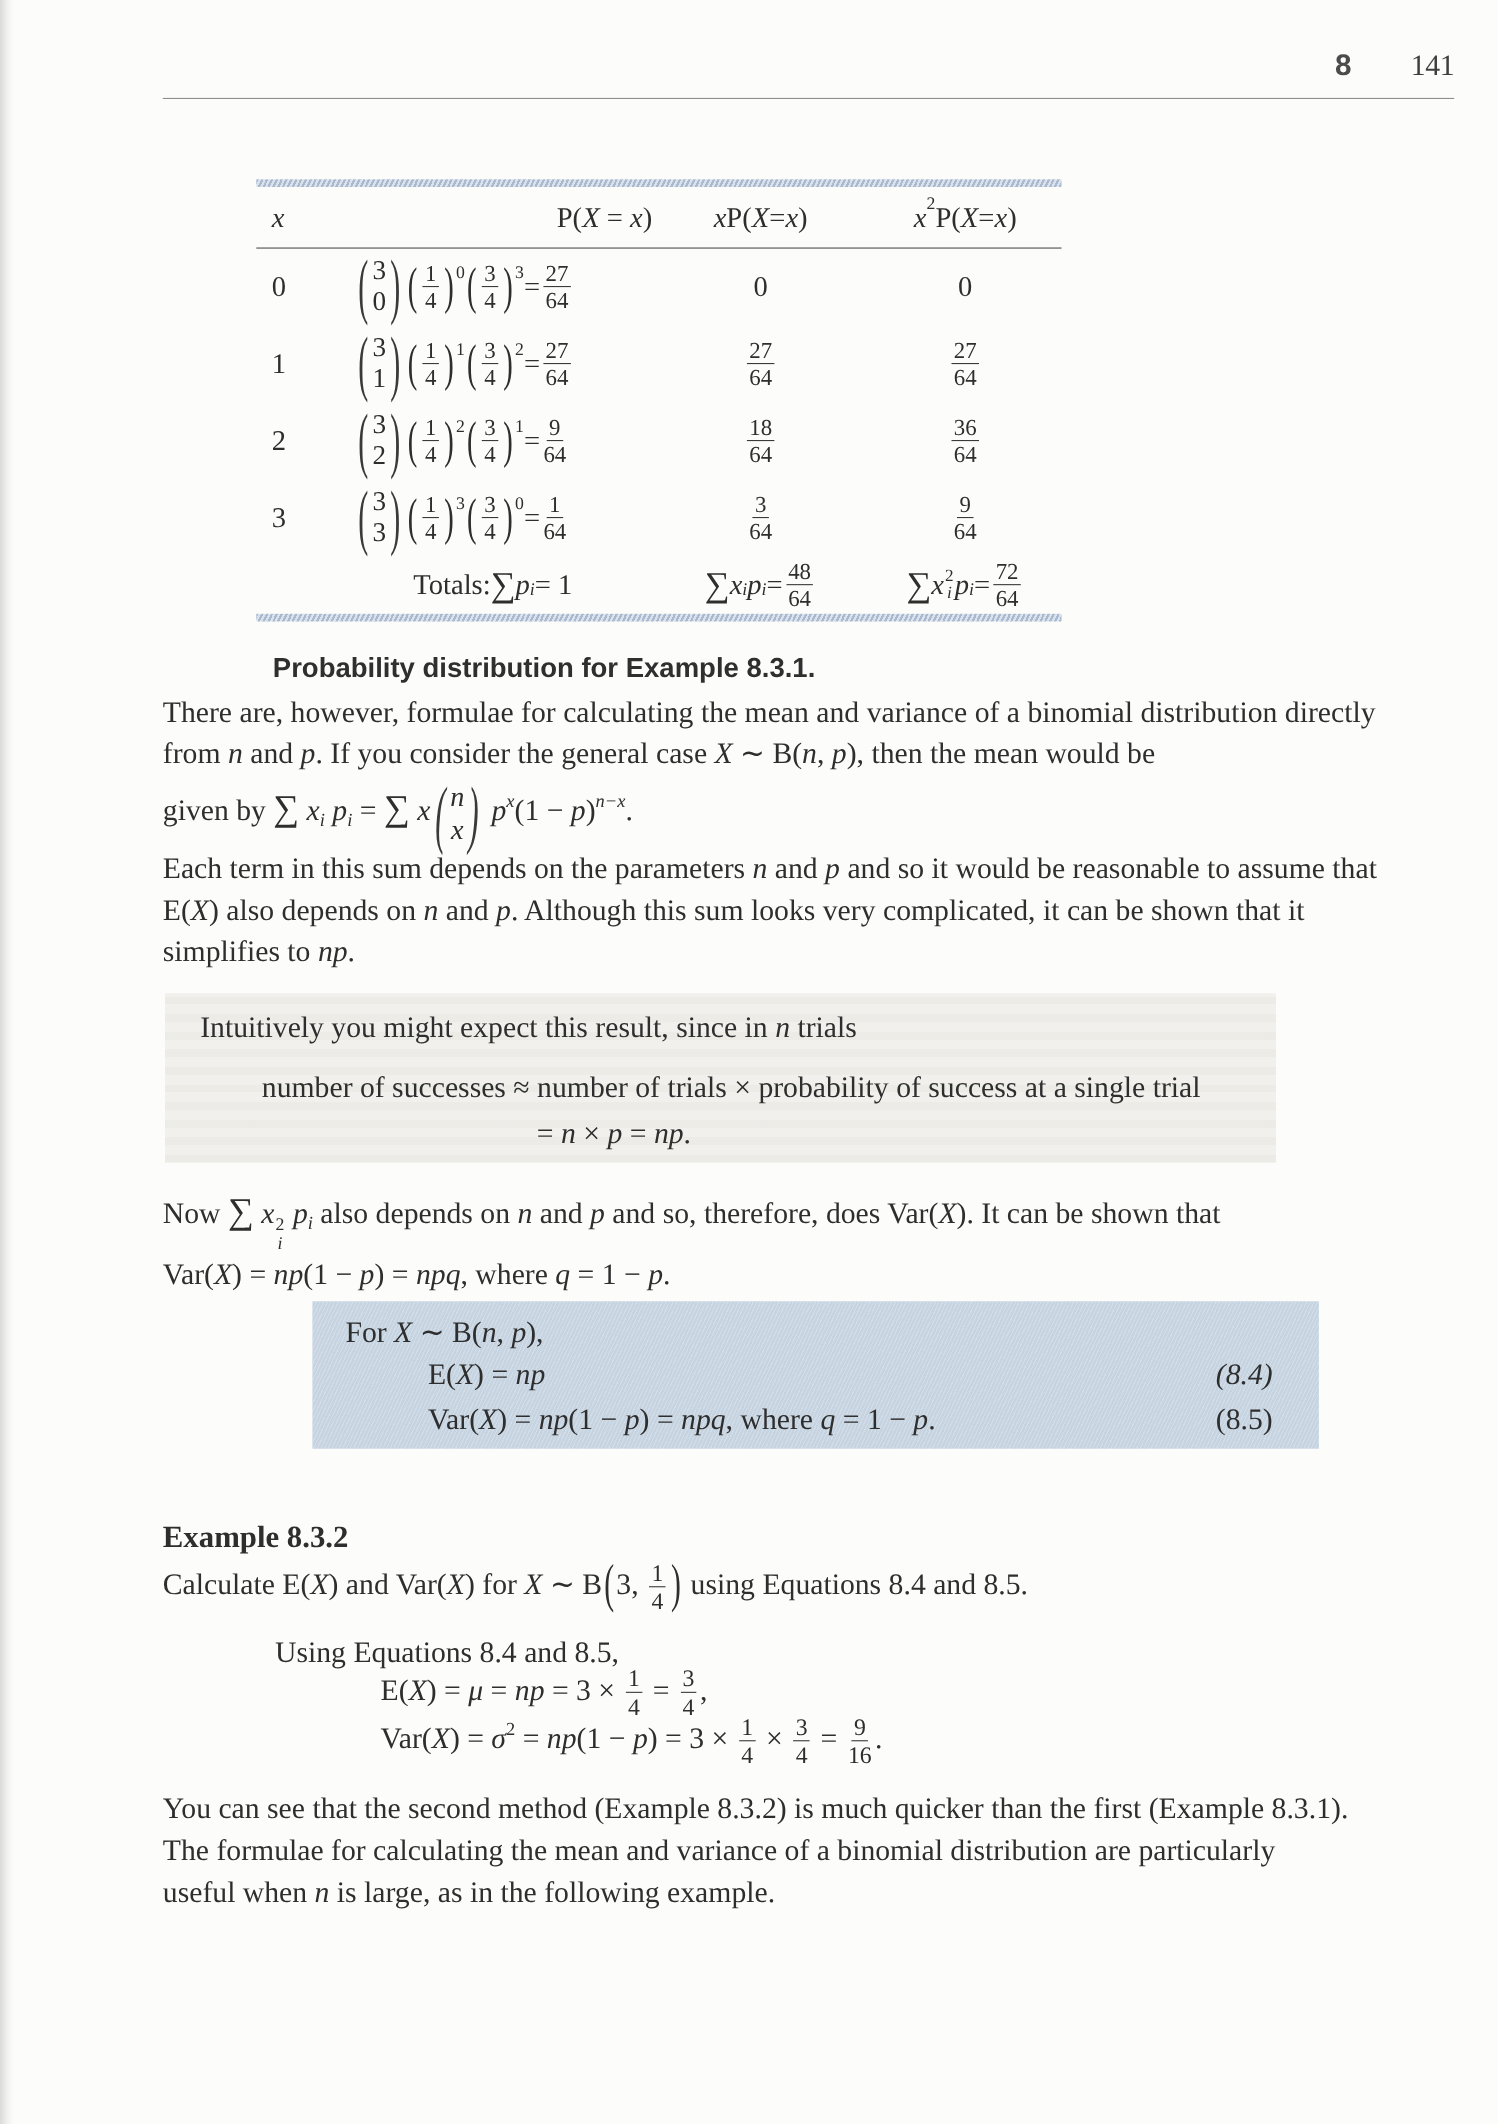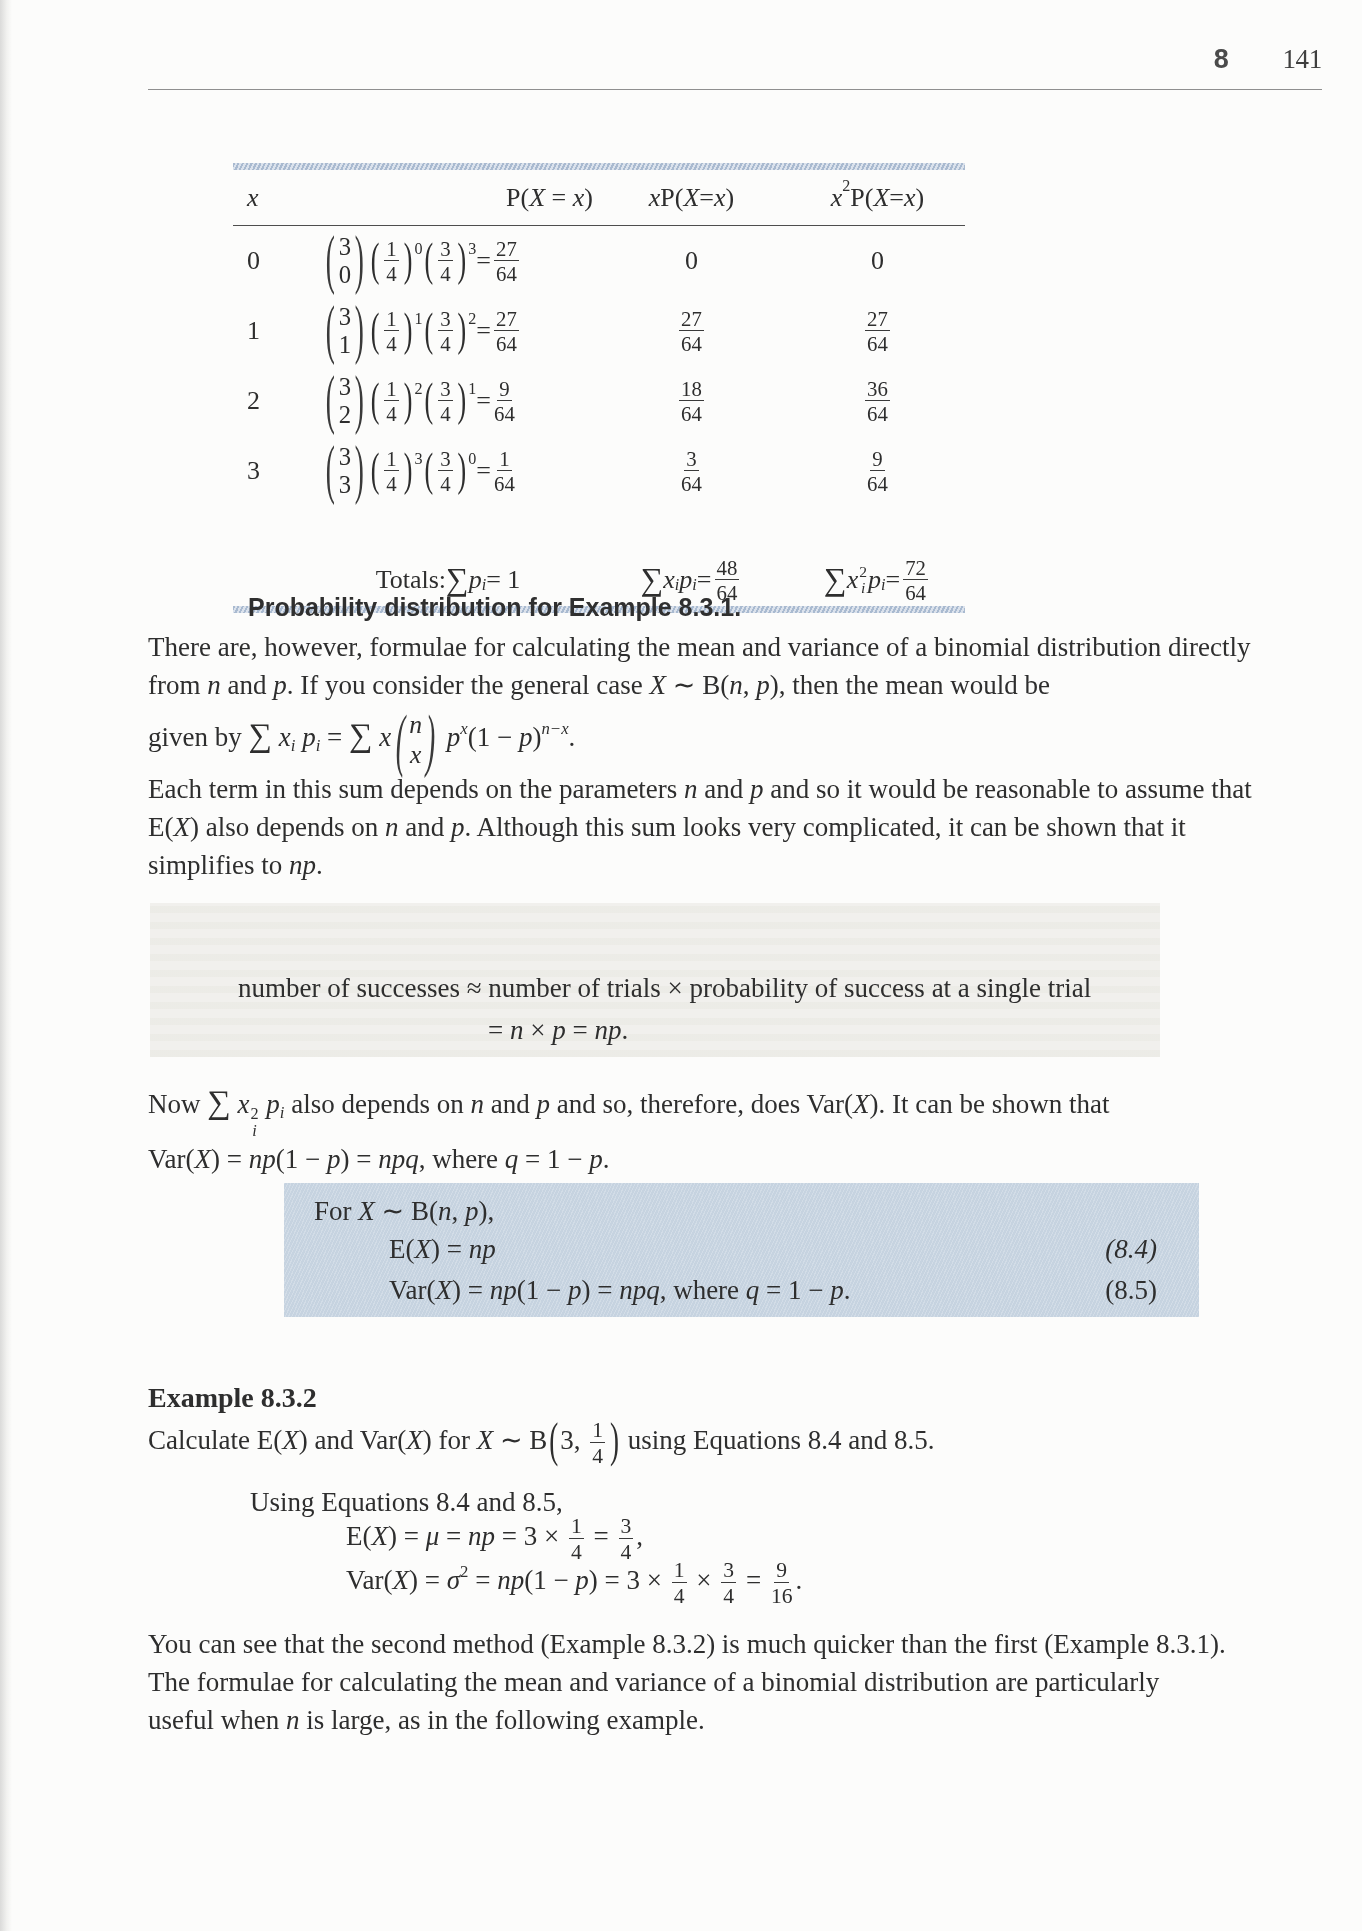--- a/index.html
+++ b/index.html
@@ -30,21 +30,21 @@
   .binom .bp{display:inline-block;transform:scaleY(2.55) scaleX(1.05);font-weight:400;color:#3a3a3a;margin:0 2px;}
   .binom .bs{display:inline-flex;flex-direction:column;align-items:center;line-height:1.15;font-size:0.95em;padding:0 2px;}
   .mp{display:inline-block;transform:scaleY(1.8);margin:0 2px;}
 
   
   .ptable{position:absolute;left:233px;top:163px;width:732px;font-size:26px;}
   .hatch{height:7px;background:repeating-linear-gradient(115deg,#a9bad0 0 2px,#dbe2ec 2px 4px);}
   .t-head{display:flex;align-items:center;height:55px;}
   .t-rule{height:1px;background:#4e4e4e;}
   .t-row{display:flex;align-items:center;min-height:70px;}
-  .t-tot{display:flex;align-items:center;min-height:52px;font-size:26px;margin-top:48px;}
+  .t-tot{display:flex;align-items:center;min-height:52px;font-size:26px;}
   .c1{width:70px;padding-left:14px;box-sizing:border-box;}
   .c2{width:290px;display:flex;align-items:center;padding-left:18px;box-sizing:border-box;}
   .c2h{width:290px;text-align:right;}
   .c3{width:197px;text-align:center;display:flex;justify-content:center;align-items:center;}
   .c4{width:175px;text-align:center;display:flex;justify-content:center;align-items:center;}
   .c2t{width:290px;display:flex;justify-content:center;align-items:center;}
   .caption{position:absolute;left:248px;top:593px;font-family:"Liberation Sans",sans-serif;
            font-weight:600;font-size:25px;color:#2f2f2f;}
 
   
@@ -343,20 +343,21 @@
             <span>n</span>
             <span>x</span>
           </span>
           <span class="bp">)</span>
         </span><span> </span><span class="v ">p</span><span class="sup v">x</span><span>(1 − </span><span class="v ">p</span><span>)</span><span class="sup v">n−x</span><span>.</span></span>
   </div>
 
   <div class="para" style="top:770px;"><span>Each term in this sum depends on the parameters </span><span class="v ">n</span><span> and </span><span class="v ">p</span><span> and so it would be reasonable to assume that E(</span><span class="v ">X</span><span>) also depends on </span><span class="v ">n</span><span> and </span><span class="v ">p</span><span>. Although this sum looks very complicated, it can be shown that it simplifies to </span><span class="v ">np</span><span>.</span></div>
 
   <div class="notebox">
+    <div class="nl1"><span>Intuitively you might expect this result, since in </span><span class="v ">n</span><span> trials</span></div>
     <div class="nl2"><span>number of successes ≈ number of trials × probability of success at a single trial</span></div>
     <div class="nl3"><span>= </span><span class="v ">n</span><span> × </span><span class="v ">p</span><span> = </span><span class="v ">np</span><span>.</span></div>
   </div>
 
   <div class="para" style="top:1083px;">
     <span><span>Now </span><span class="op">∑</span><span> </span><span class="v ">x</span><span class="ss">
           <span>2</span>
           <span class="v">i</span>
         </span><span> </span><span class="v ">p</span><span class="sub v">i</span><span> also depends on </span><span class="v ">n</span><span> and </span><span class="v ">p</span><span> and so, therefore, does Var(</span><span class="v ">X</span><span>). It can be shown that</span></span><br>
     <span><span>Var(</span><span class="v ">X</span><span>) = </span><span class="v ">np</span><span>(1 − </span><span class="v ">p</span><span>) = </span><span class="v ">npq</span><span>, where </span><span class="v ">q</span><span> = 1 − </span><span class="v ">p</span><span>.</span></span>

